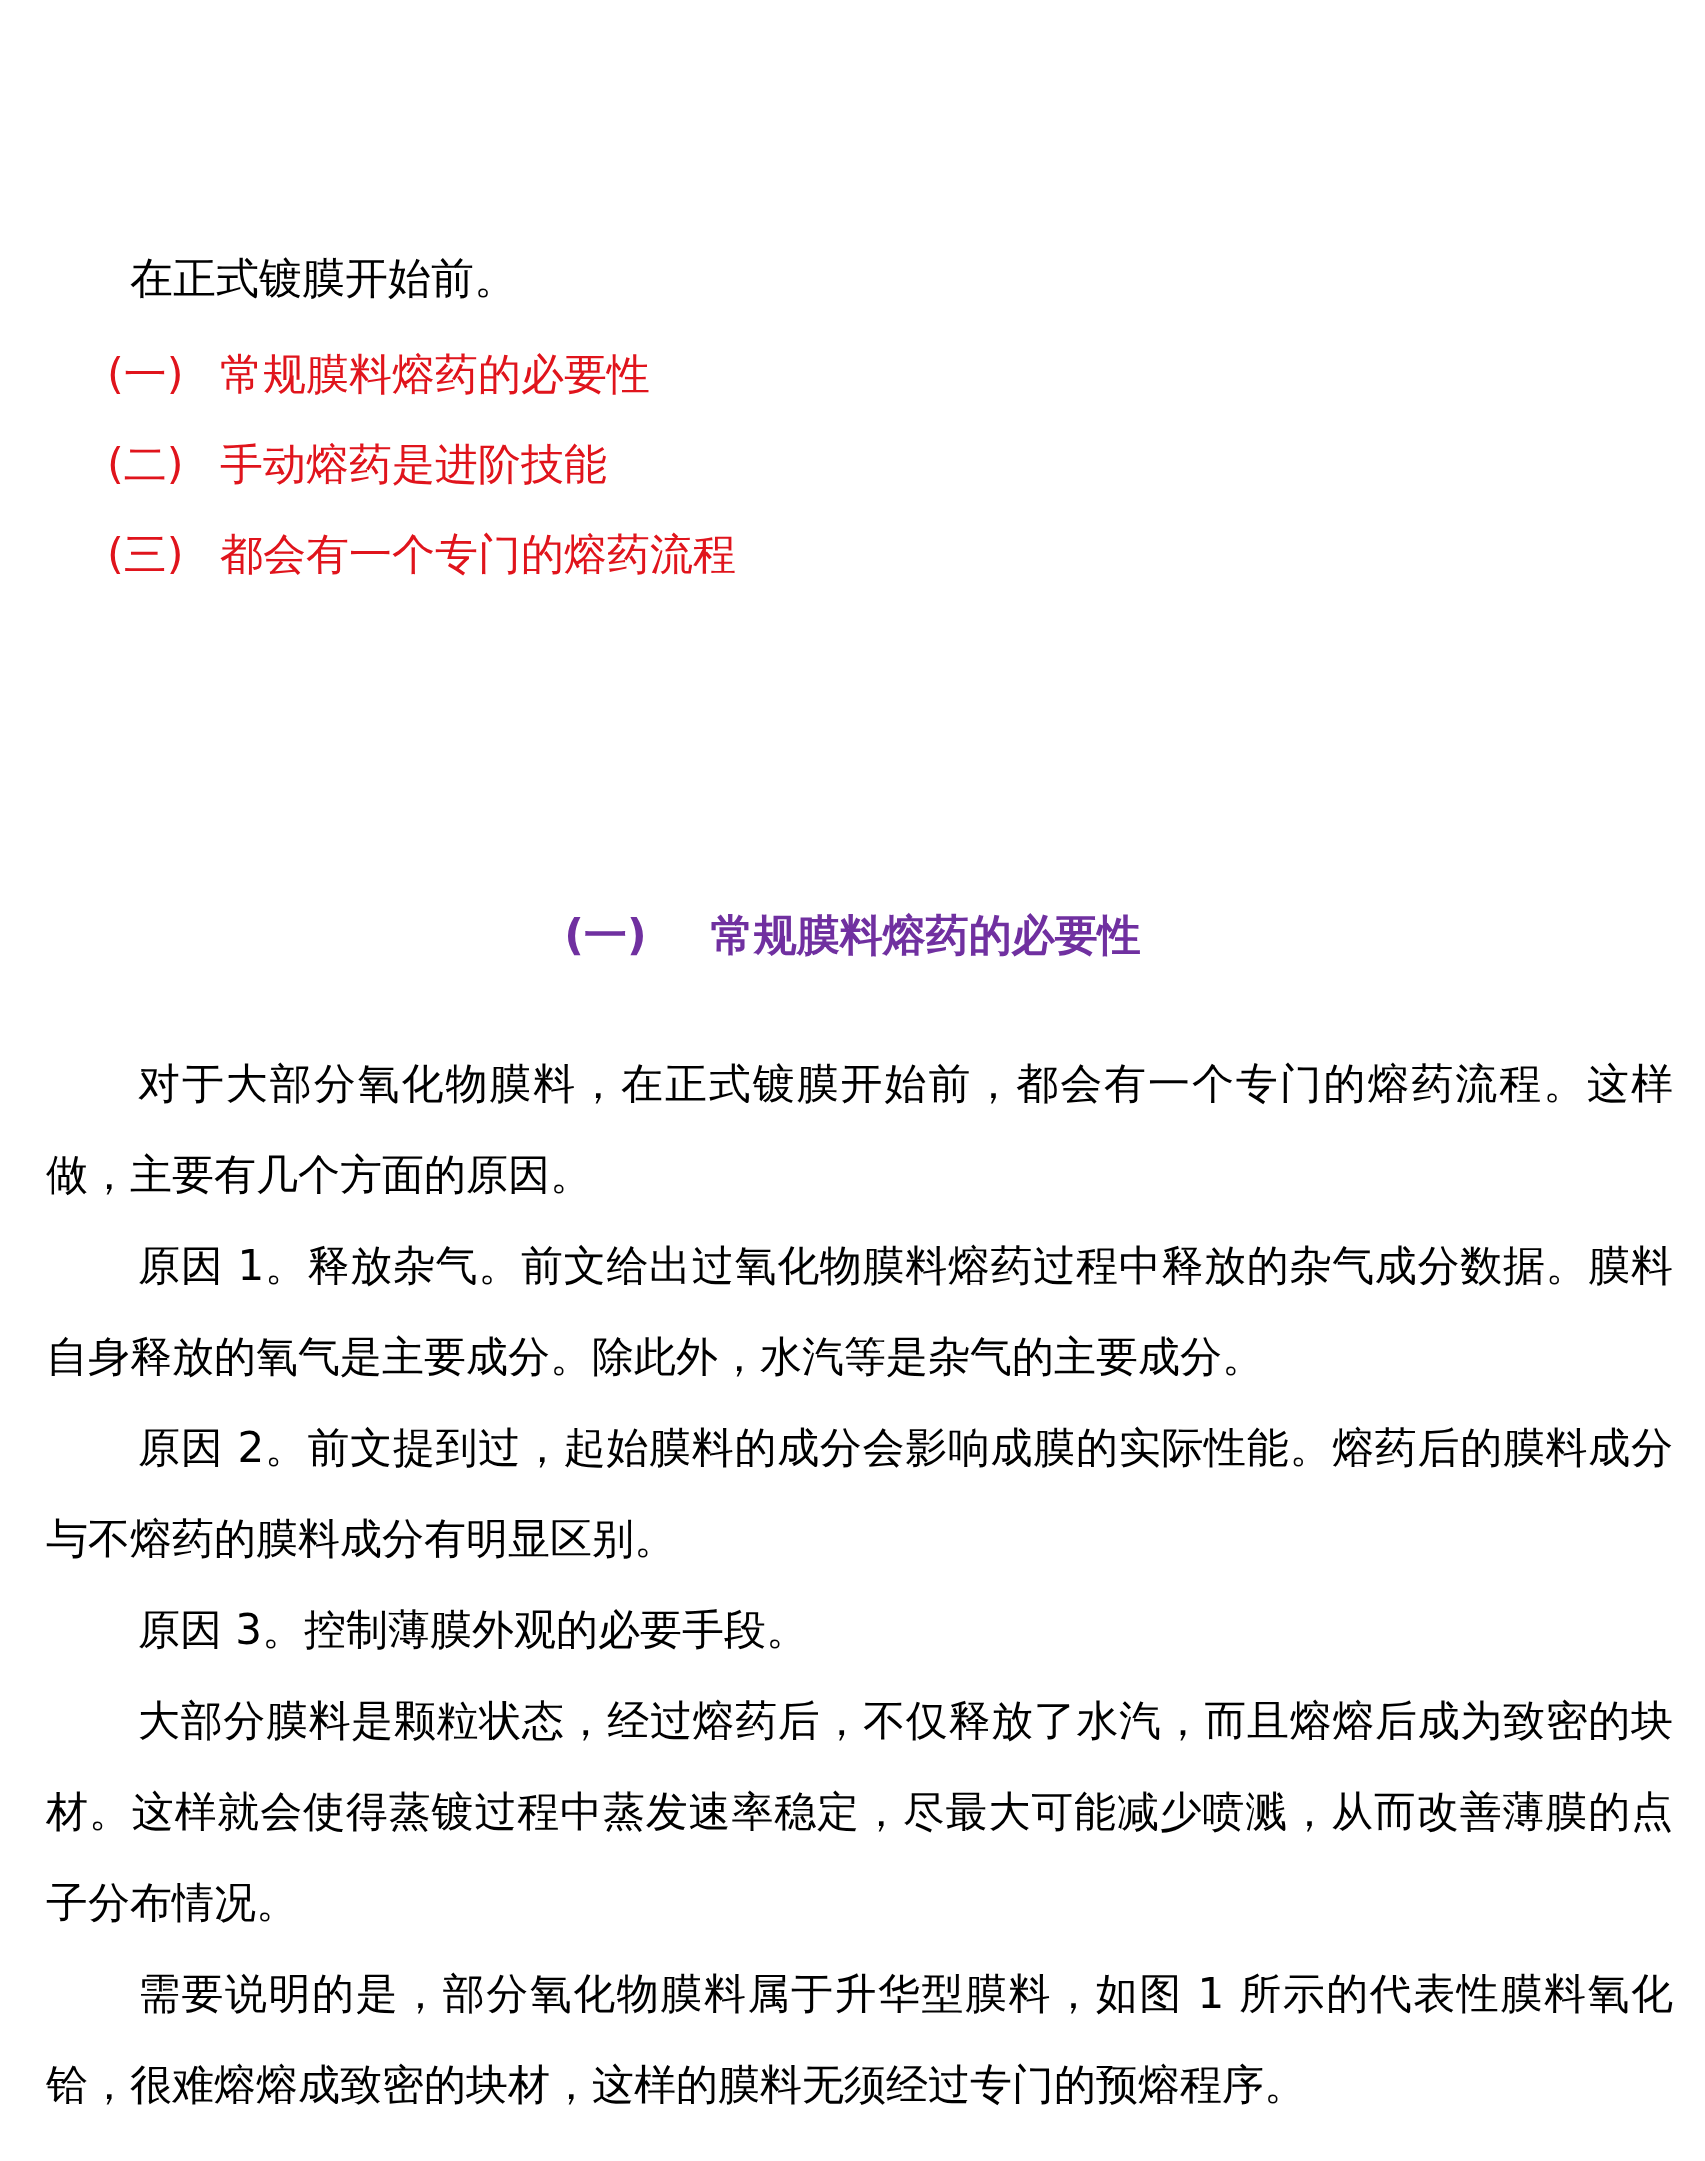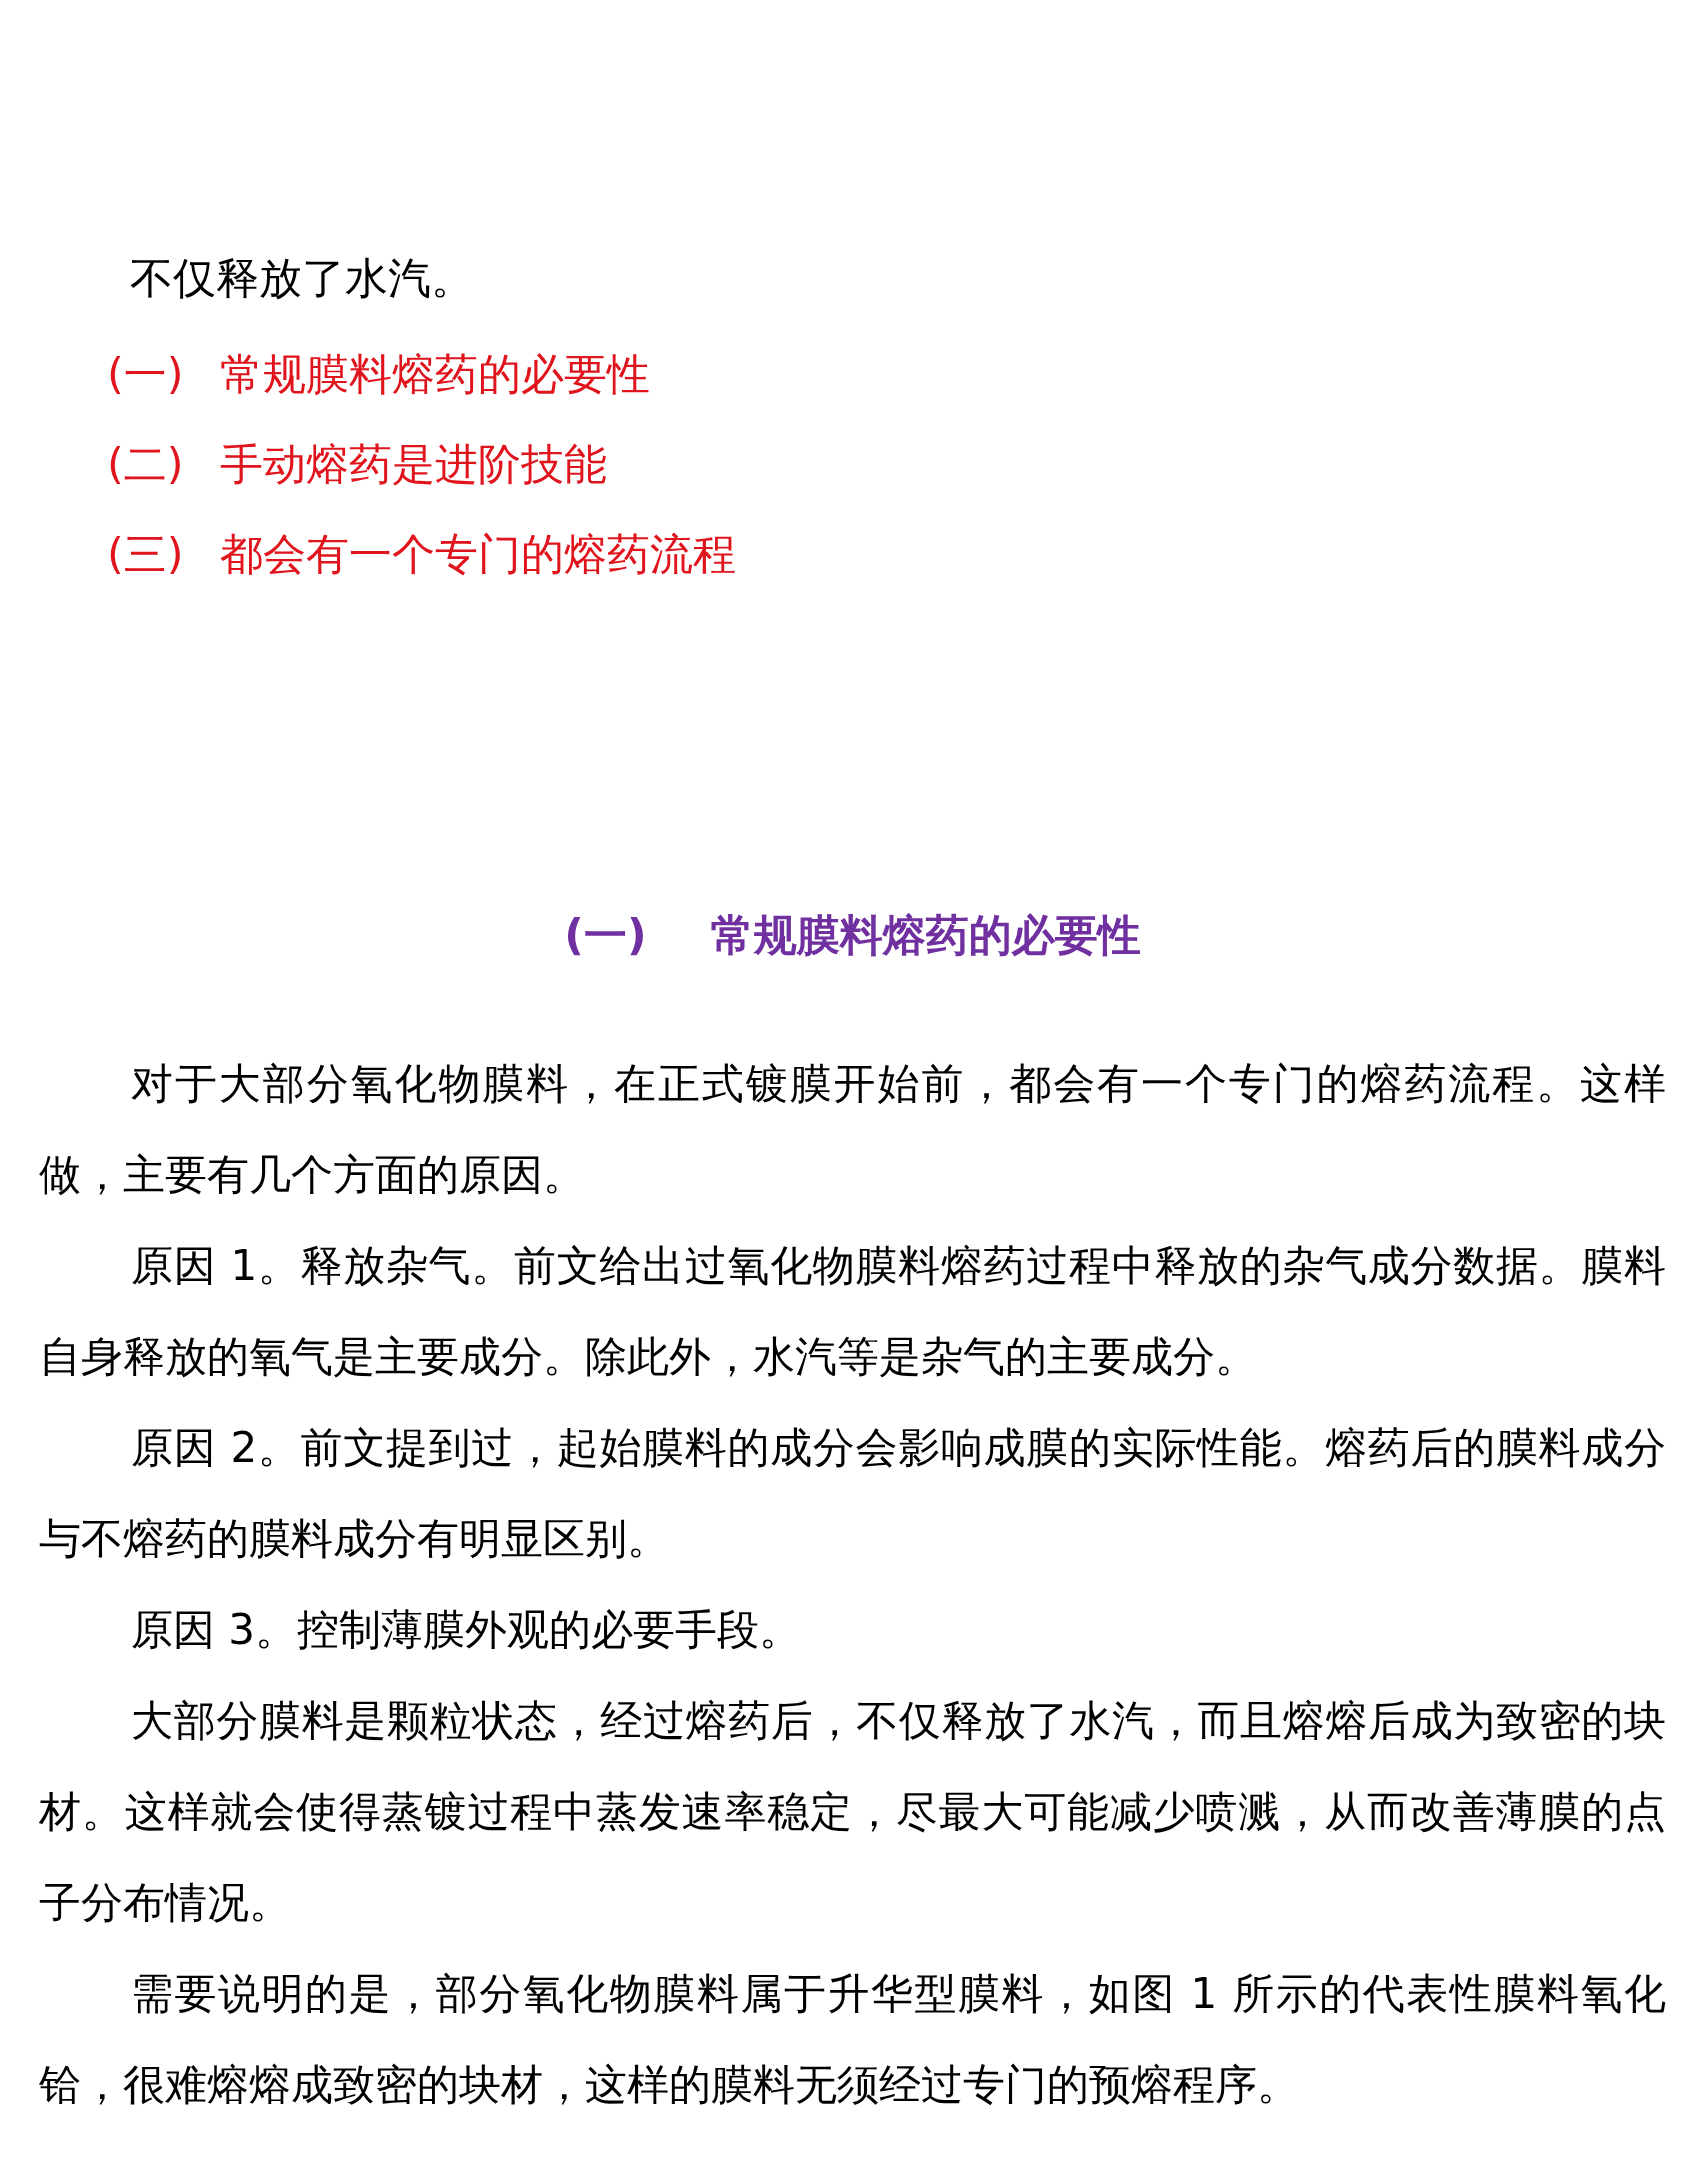--- a/index.html
+++ b/index.html
@@ -69,39 +69,39 @@
       line-height: 72px;
       white-space: nowrap;
     }
     .section-heading .sec-num {
       display: inline-block;
       margin-right: 64px;
     }
     .body-text {
       position: absolute;
       top: 1038px;
-      left: 39px;
+      left: 46px;
       width: 1627px;
     }
     .para {
       margin: 0;
       font-size: 42px;
       line-height: 91px;
       text-indent: 92px;
       text-align: justify;
       text-align-last: left;
     }
   </style>
 </head>
 <body>
 
 <div class="page">
 
 
-  <div class="intro">不仅释放了水汽。</div>
+  <div class="intro">在正式镀膜开始前。</div>
 
   <ul class="toc">
     <li class="toc-item">
       <span class="toc-num">(一)</span><span>常规膜料熔药的必要性</span>
     </li>
     <li class="toc-item">
       <span class="toc-num">(二)</span><span>手动熔药是进阶技能</span>
     </li>
     <li class="toc-item">
       <span class="toc-num">(三)</span><span>都会有一个专门的熔药流程</span>

